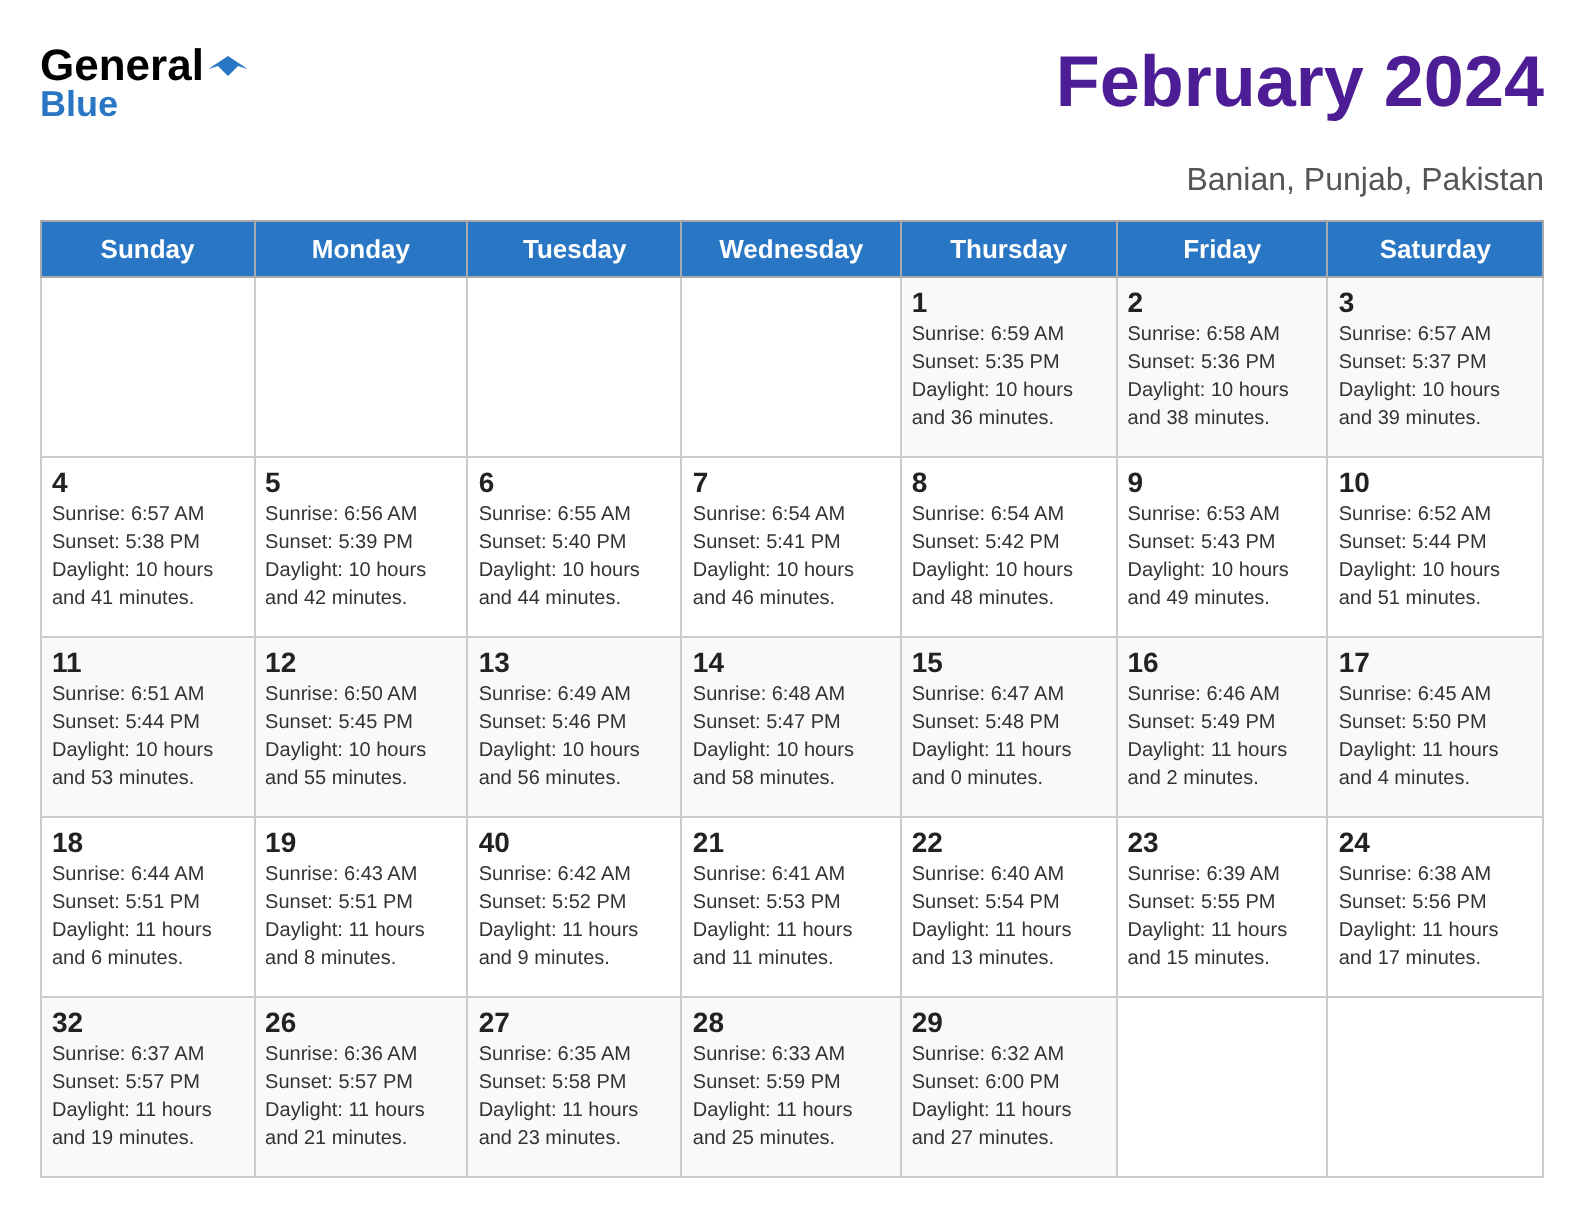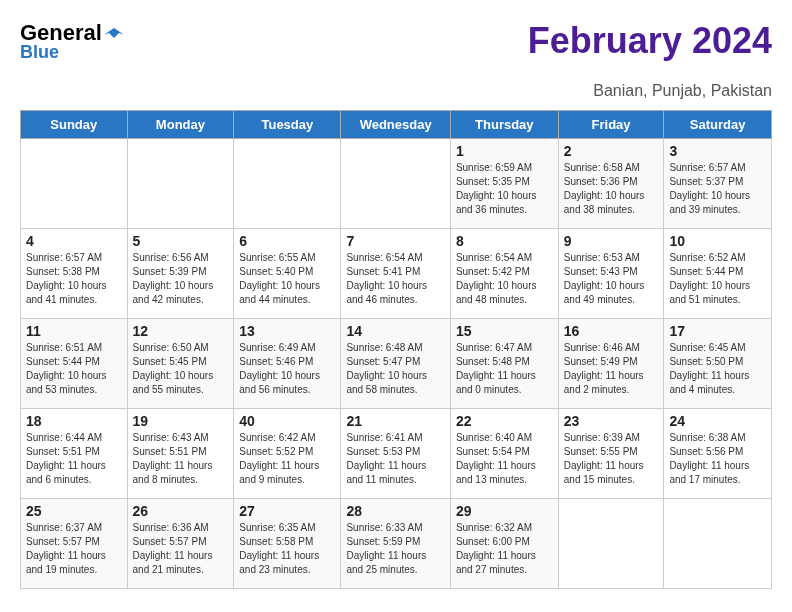--- a/index.html
+++ b/index.html
@@ -222,21 +222,21 @@
           <span class="day-number">23</span>
           <div class="day-info">Sunrise: 6:39 AM<br>Sunset: 5:55 PM<br>Daylight: 11 hours<br>and 15 minutes.</div>
         </td>
         <td>
           <span class="day-number">24</span>
           <div class="day-info">Sunrise: 6:38 AM<br>Sunset: 5:56 PM<br>Daylight: 11 hours<br>and 17 minutes.</div>
         </td>
       </tr>
       <tr>
         <td>
-          <span class="day-number">25</span>
+          <span class="day-number">32</span>
           <div class="day-info">Sunrise: 6:37 AM<br>Sunset: 5:57 PM<br>Daylight: 11 hours<br>and 19 minutes.</div>
         </td>
         <td>
           <span class="day-number">26</span>
           <div class="day-info">Sunrise: 6:36 AM<br>Sunset: 5:57 PM<br>Daylight: 11 hours<br>and 21 minutes.</div>
         </td>
         <td>
           <span class="day-number">27</span>
           <div class="day-info">Sunrise: 6:35 AM<br>Sunset: 5:58 PM<br>Daylight: 11 hours<br>and 23 minutes.</div>
         </td>

